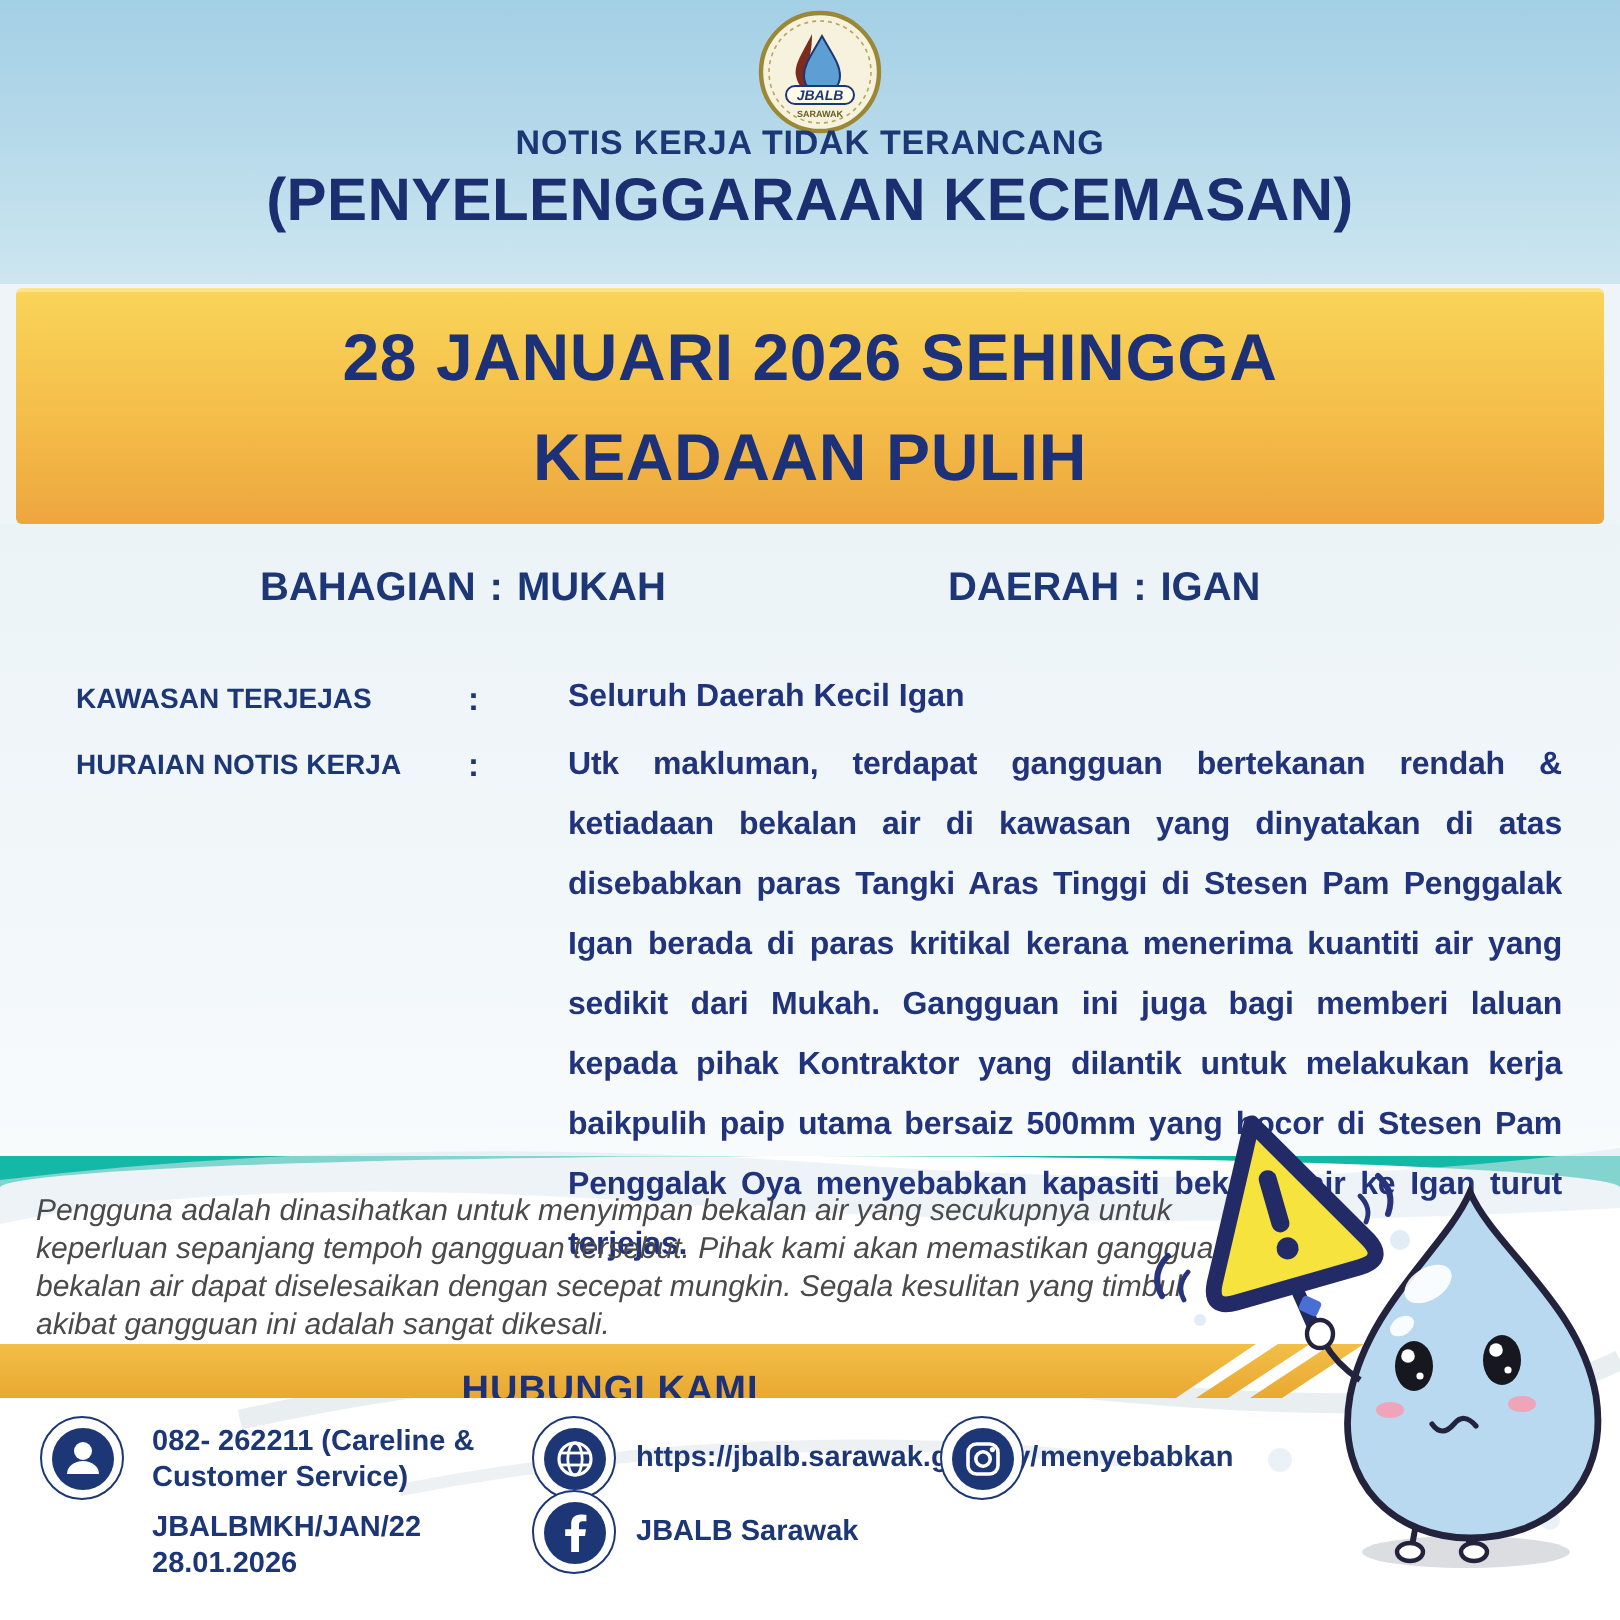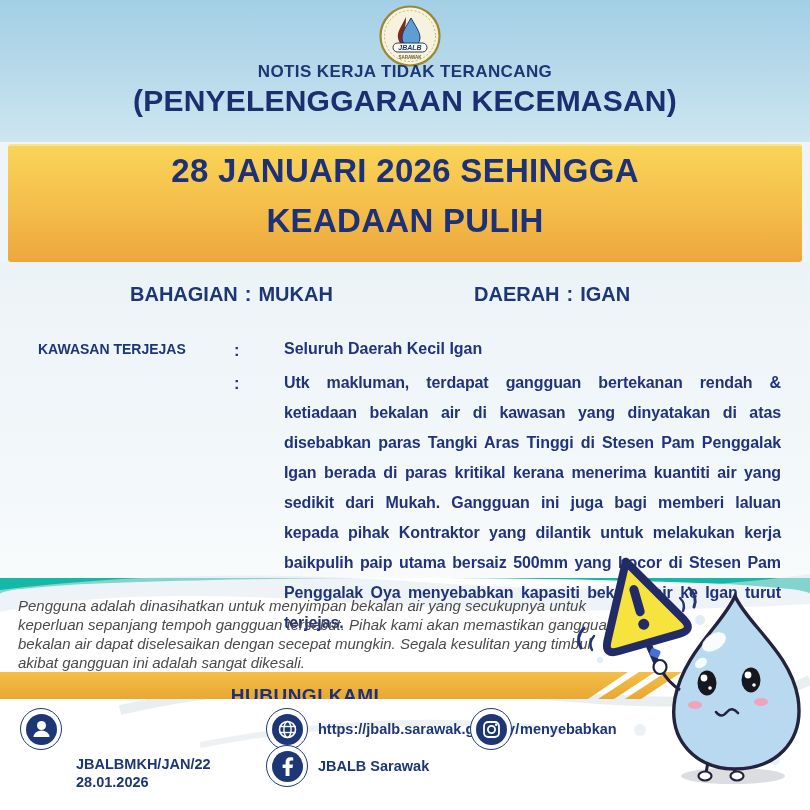--- a/index.html
+++ b/index.html
@@ -18,21 +18,21 @@
   
   .logo{position:absolute;left:379px;top:5px;width:62px;height:62px;}
   .notice-type{position:absolute;left:0;top:62px;width:810px;text-align:center;
     color:#1d3776;font-size:17px;font-weight:700;letter-spacing:.4px;}
   .main-title{position:absolute;left:0;top:84px;width:810px;text-align:center;
     color:#1b2f70;font-size:30px;font-weight:800;letter-spacing:.2px;}
   
   .date-banner{position:absolute;left:8px;top:144px;width:794px;height:116px;border-radius:3px;
     background:linear-gradient(180deg,#f9d458 0%,#f4bd49 55%,#eda63e 100%);
     border-top:2px solid #fbe489;
-    display:flex;flex-direction:column;align-items:center;justify-content:flex-start;}
+    display:flex;flex-direction:column;align-items:center;justify-content:center;}
   .date-line{color:#1d3178;font-size:33px;font-weight:800;line-height:50px;letter-spacing:.3px;}
   
   .region-item{position:absolute;color:#1d3776;font-size:20px;font-weight:800;top:283px;}
   .region-bahagian{left:130px;}
   .region-daerah{left:474px;}
   .region-item .sep{padding:0 7px;}
   
   .detail-label{position:absolute;left:38px;color:#1d3776;font-size:14px;font-weight:800;}
   .detail-colon{position:absolute;left:234px;color:#1d3776;font-size:16.5px;font-weight:800;}
   .kawasan-label,.kawasan-colon{top:341px;}
@@ -114,38 +114,40 @@
     <span>DAERAH</span><span class="sep">:</span><span>IGAN</span>
   </div>
   <div class="region-item region-bahagian">
     <span>BAHAGIAN</span><span class="sep">:</span><span>MUKAH</span>
   </div>
 
   <div class="detail-label kawasan-label">KAWASAN TERJEJAS</div>
   <div class="detail-colon kawasan-colon">:</div>
   <div class="kawasan-value">Seluruh Daerah Kecil Igan</div>
 
+  <div class="detail-label huraian-label">HURAIAN NOTIS KERJA</div>
   <div class="detail-colon huraian-colon">:</div>
   <div class="huraian-value">Utk makluman, terdapat gangguan bertekanan rendah &amp; ketiadaan bekalan air di kawasan yang dinyatakan di atas disebabkan paras Tangki Aras Tinggi di Stesen Pam Penggalak Igan berada di paras kritikal kerana menerima kuantiti air yang sedikit dari Mukah. Gangguan ini juga bagi memberi laluan kepada pihak Kontraktor yang dilantik untuk melakukan kerja baikpulih paip utama bersaiz 500mm yang bocor di Stesen Pam Penggalak Oya menyebabkan kapasiti bekalan air ke Igan turut terjejas.</div>
 
   <div class="disclaimer">Pengguna adalah dinasihatkan untuk menyimpan bekalan air yang secukupnya untuk keperluan sepanjang tempoh gangguan tersebut. Pihak kami akan memastikan gangguan bekalan air dapat diselesaikan dengan secepat mungkin. Segala kesulitan yang timbul akibat gangguan ini adalah sangat dikesali.</div>
 
   <div class="contact-banner">
     <div class="contact-banner-label">HUBUNGI KAMI</div>
   </div>
   <div class="banner-stripe stripe-1"></div>
   <div class="banner-stripe stripe-2"></div>
 
   <div class="icon-ring phone-icon-pos">
     <svg width="33" height="33" viewBox="0 0 33 33">
       <circle cx="16.5" cy="16.5" r="15.5" fill="#1d3776"></circle>
       <circle cx="16.5" cy="12.5" r="4.5" fill="#ffffff"></circle>
       <path d="M8.5,24 a8,6.5 0 0 1 16,0 Z" fill="#ffffff"></path>
     </svg>
   </div>
+  <div class="contact-text phone-text">082- 262211 (Careline &amp; Customer Service)</div>
   <div class="contact-text ref-text">
     <div>JBALBMKH/JAN/22</div>
     <div>28.01.2026</div>
   </div>
 
   <div class="icon-ring web-icon-pos">
     <svg width="33" height="33" viewBox="0 0 33 33">
       <circle cx="16.5" cy="16.5" r="15.5" fill="#1d3776"></circle>
       <circle cx="16.5" cy="16.5" r="8" fill="none" stroke="#ffffff" stroke-width="1.6"></circle>
       <ellipse cx="16.5" cy="16.5" rx="3.6" ry="8" fill="none" stroke="#ffffff" stroke-width="1.4"></ellipse>

